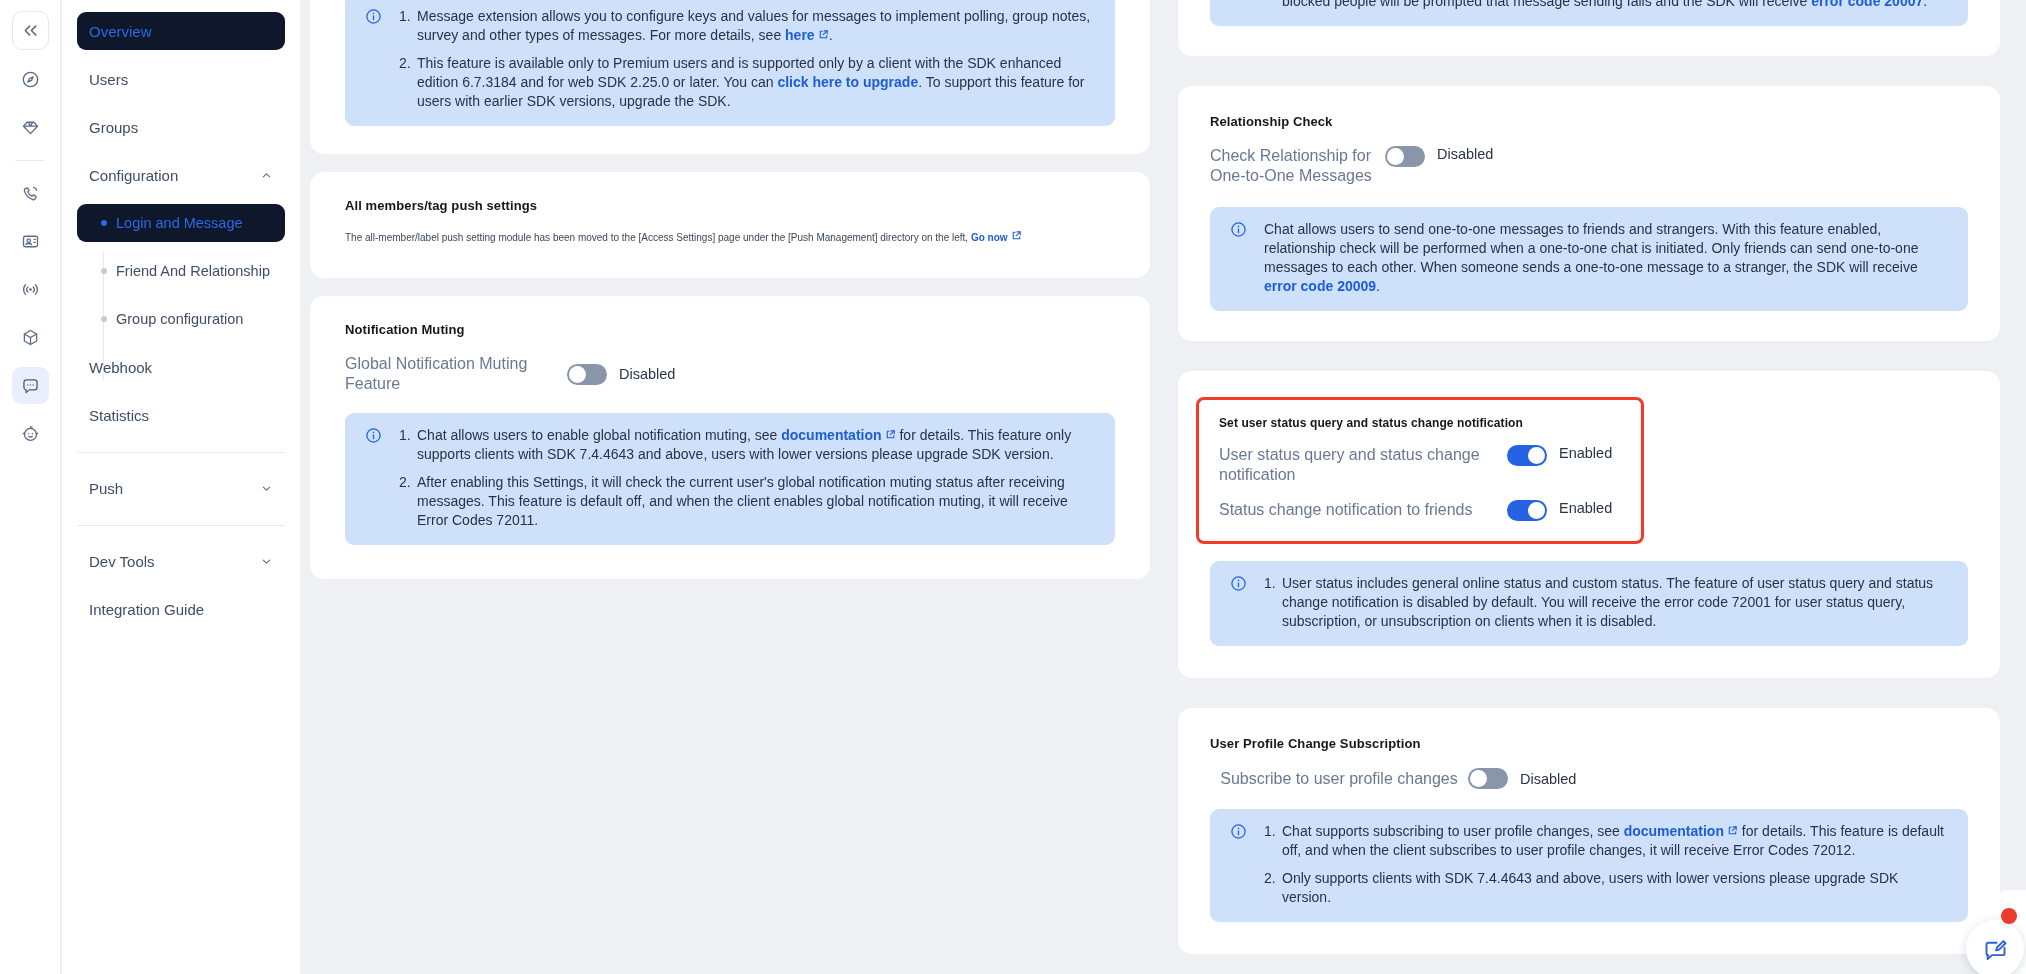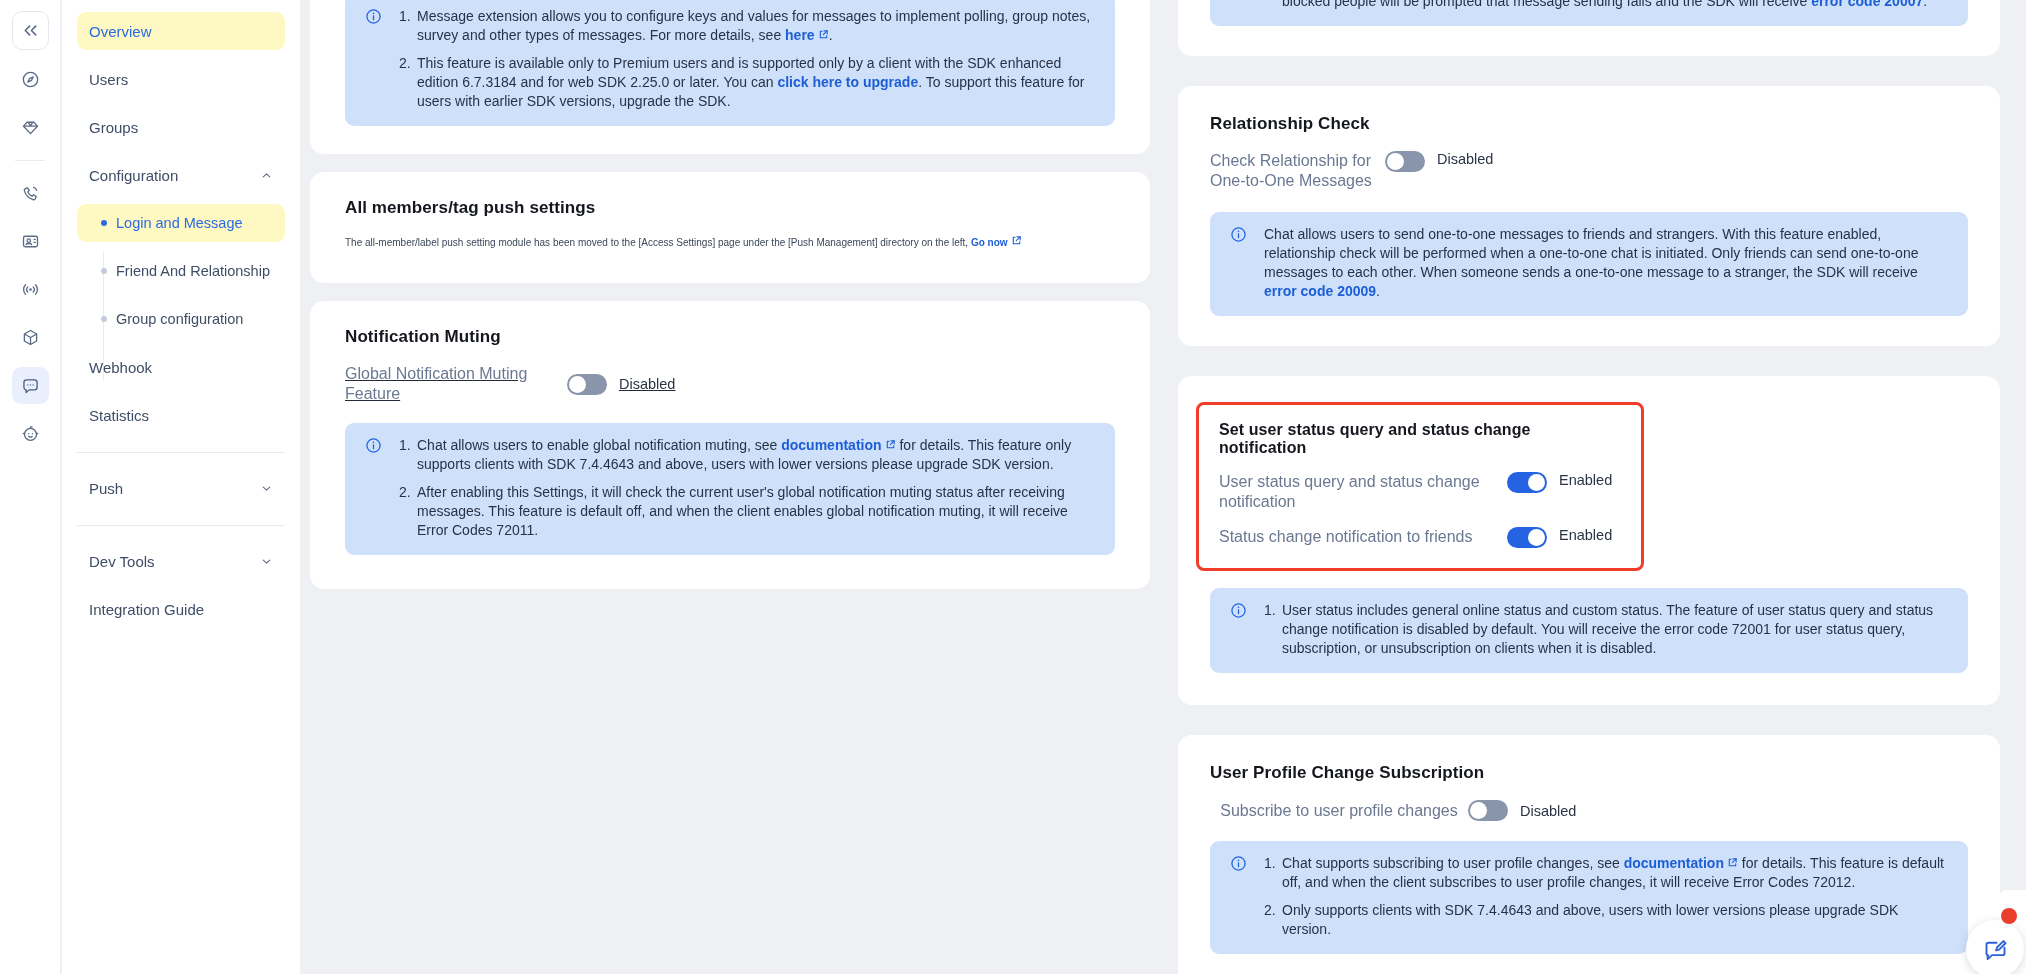--- a/index.html
+++ b/index.html
@@ -13,35 +13,35 @@
   .rail-btn { width:37px; height:39px; margin:11px auto 0; border:1px solid #e3e8f0; border-radius:10px;
     display:flex; align-items:center; justify-content:center; color:#5b6b86; cursor:pointer; }
   .rail-ic { width:37px; height:37px; margin:11px auto 0; border-radius:9px; display:flex; align-items:center; justify-content:center; color:#5b6b86; cursor:pointer; }
   .rail-ic.active { background:#e9effc; color:#4a5d7d; }
   .rail-div { width:30px; height:1px; background:#e7eaf0; margin:14px auto; }
   .rail svg { width:21px; height:21px; }
   
   .nav { position:absolute; left:62px; top:0; width:238px; height:100%; background:#fff; padding:12px 15px 0; z-index:4; }
   .nav-item { position:relative; height:38px; margin-bottom:10px; border-radius:9px; display:flex; align-items:center;
     padding:0 12px; font-size:15px; color:#3f4d66; cursor:pointer; }
-  .nav-item.active { background:#fef9c3; color:#2a6ae3; }
+  .nav-item.active { background:#0f172a; color:#2a6ae3; }
   .nav-item .grow { flex:1; }
   .nav-item.sub { padding-left:39px; font-size:14.5px; }
   .bullet { position:absolute; left:24px; top:16px; width:6px; height:6px; border-radius:50%; background:#c3cbd9; }
   .nav-item.sub.active .bullet { background:#2a6ae3; }
   .chev { width:13px; height:13px; color:#5c6b85; }
   .nav-div { height:1px; background:#e7eaf0; margin:18px 0 16px; }
   .sub-line { position:absolute; left:41px; top:252px; width:1px; height:128px; background:#e6eaf1; }
   
   .main { position:absolute; left:300px; top:0; right:0; bottom:0; background:#eef0f3; }
   .col { position:absolute; top:0; }
   .col-l { left:10px; width:840px; }
   .col-r { left:878px; width:822px; }
   .card { background:#fff; border-radius:14px; }
-  .card h2 { font-size:17px; font-weight:700; color:#14171e; letter-spacing:.1px; }
+  .card h2 { font-size:13px; font-weight:700; color:#14171e; letter-spacing:.1px; }
   
   .infobox { background:#cfe1fa; border-radius:9px; padding:13px 20px 15px; display:flex; }
   .iicon { flex:0 0 34px; padding-top:1px; color:#1f62e0; }
   .iicon svg { width:17px; height:17px; }
   .ilist { flex:1; }
   .iitem { display:flex; margin-bottom:9px; }
   .iitem:last-child { margin-bottom:0; }
   .num { flex:0 0 18px; font-size:14px; line-height:19px; color:#283247; }
   .itext { font-size:14px; line-height:19px; color:#283247; }
   .ilink { color:#1d5ed6; font-weight:700; cursor:pointer; text-decoration:none; white-space:nowrap; }
@@ -52,32 +52,32 @@
   .toggle { position:relative; width:40px; height:21px; border-radius:11px; background:#8995aa; display:inline-block; cursor:pointer; flex:0 0 40px; }
   .toggle .knob { position:absolute; top:2px; left:2px; width:17px; height:17px; border-radius:50%; background:#fff; }
   .toggle.on { background:#2563e3; }
   .toggle.on .knob { left:auto; right:2px; }
   .tstate { font-size:14.5px; color:#2b3445; margin-left:12px; }
   
   .card-msgext { margin-top:-36px; padding:30px 35px 28px; }
   .card-push   { margin-top:18px; padding:26px 35px 30px; }
   .card-push p  { font-size:10px; line-height:21px; color:#3c4759; margin-top:14px; }
   .card-mute   { margin-top:18px; padding:26px 35px 34px; }
-  .card-mute .row { margin-top:17px;text-decoration:underline; }
+  .card-mute .row { margin-top:17px; }
   .card-mute .infobox { margin-top:19px; }
   .card-blocklist { margin-top:-42px; padding:0 32px 30px; }
   .card-blocklist .infobox { padding-top:34px; }
   .card-blocklist .itext { white-space:nowrap; padding-left:18px; }
   .card-rel { margin-top:30px; padding:28px 32px 30px; }
   .card-rel .row { margin-top:17px; align-items:flex-start; }
   .card-rel .row-label { flex:0 0 175px; }
   .card-rel .infobox { margin-top:21px; }
   .card-status { margin-top:30px; padding:26px 32px 32px; }
   .redbox { border:3px solid #f23c2a; border-radius:8px; padding:16px 20px 20px; width:448px; margin-left:-14px; }
-  .redbox h2 { font-size:16px; }
+  .redbox h2 { font-size:12px; }
   .redbox .row { margin-top:15px; align-items:flex-start; }
   .redbox .row-label { flex:0 0 288px; }
   .card-status .infobox { margin-top:17px; }
   .card-profile { margin-top:30px; padding:28px 32px 32px; }
   .card-profile .row { margin-top:17px;text-align:center; }
   .card-profile .row-label { flex:0 0 258px; }
   .card-profile .infobox { margin-top:20px; }
   
   .fb-panel { position:absolute; right:0; top:890px; width:27px; height:84px; background:#fff; border-radius:8px 0 0 8px; }
   .fb-btn { position:absolute; left:1966px; top:920px; width:58px; height:58px; border-radius:50%; background:#fff;

